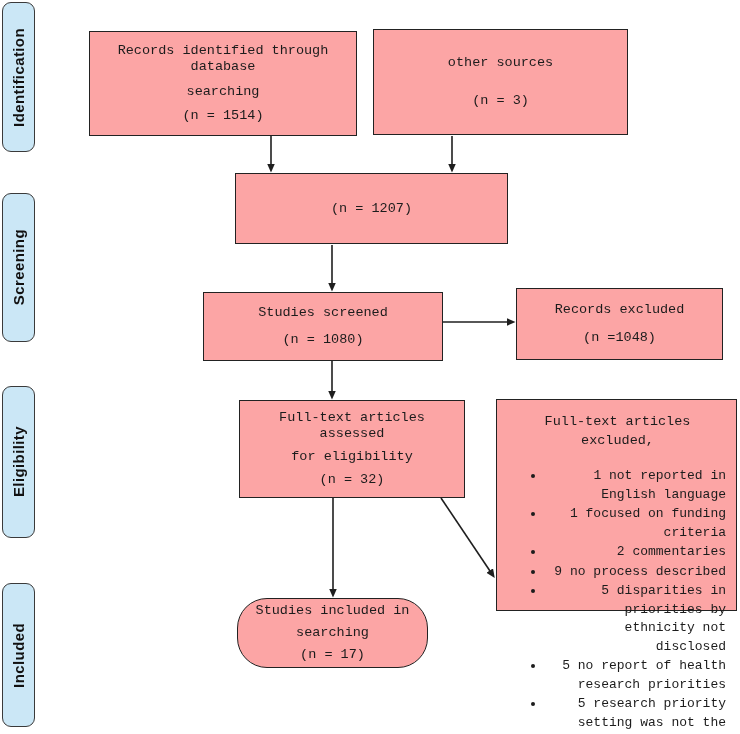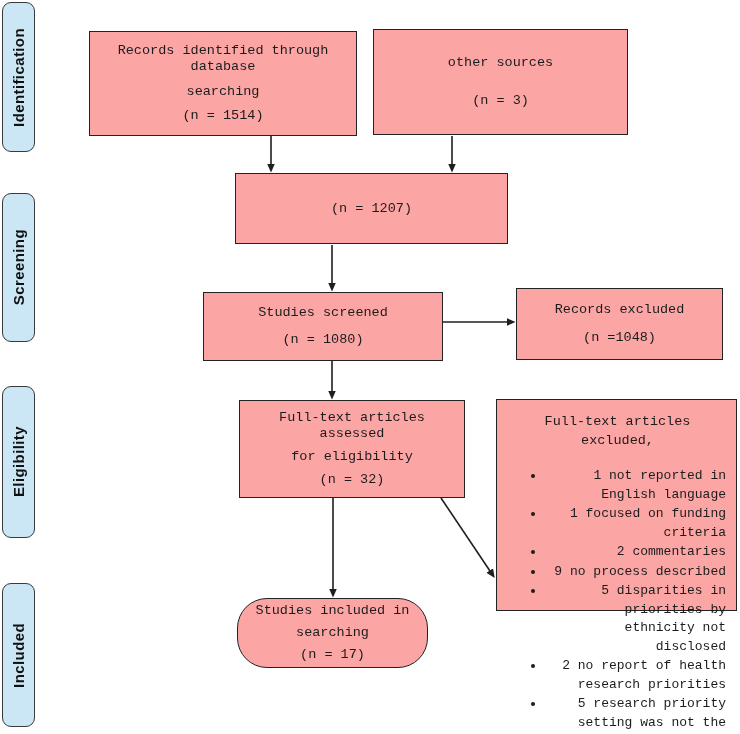--- a/index.html
+++ b/index.html
@@ -131,21 +131,21 @@
   </div>
 
   <div class="fbox" id="box-ft-excluded">
     <div class="hdr">Full-text articles excluded,</div>
     <ul>
       <li>1 not reported in English language</li>
       <li>1 focused on funding criteria</li>
       <li>2 commentaries</li>
       <li>9 no process described</li>
       <li>5 disparities in priorities by ethnicity not disclosed</li>
-      <li>2 no report of health research priorities</li>
+      <li>5 no report of health research priorities</li>
       <li>5 research priority setting was not the primary focus</li>
     </ul>
   </div>
 
   <div class="fbox" id="box-included">
     <span>Studies included in</span>
     <span>searching</span>
     <span>(n = 17)</span>
   </div>
 

